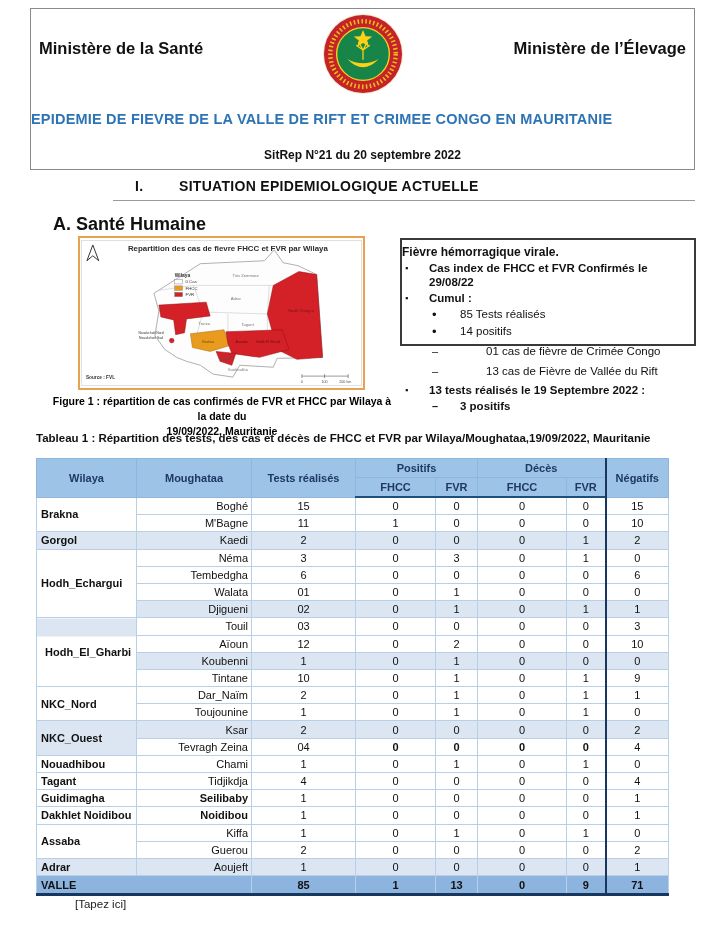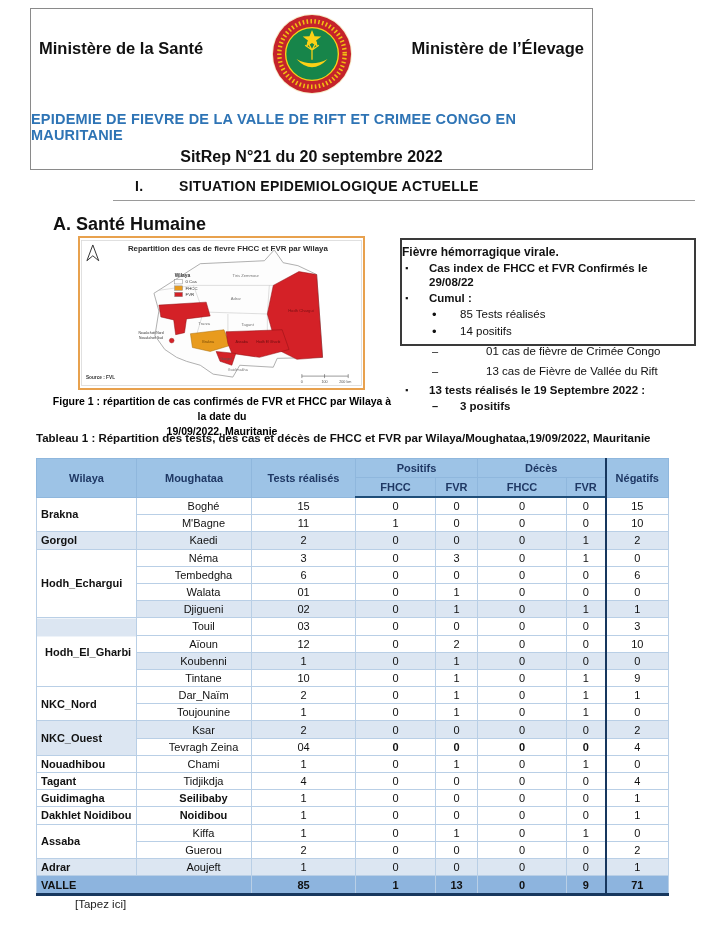--- a/index.html
+++ b/index.html
@@ -3,34 +3,34 @@
 <meta charset="utf-8">
 <style>
   html,body{margin:0;padding:0;}
   body{
     width:702px;height:943px;position:relative;background:#ffffff;
     font-family:"Liberation Sans","DejaVu Sans",sans-serif;color:#111;
     overflow:hidden;
   }
   
   .header-box{
-    position:absolute;left:30px;top:8px;width:563px;height:162px;
+    position:absolute;left:30px;top:8px;width:665px;height:162px;
     border:1px solid #8a8a8a;background:#fff;box-sizing:border-box;
   }
   .ministry{position:absolute;top:30px;font-size:16.5px;font-weight:bold;white-space:nowrap;}
   .ministry.left{left:8px;}
   .ministry.right{right:8px;}
   .seal{position:absolute;left:50%;top:4px;transform:translateX(-50%);width:82px;height:82px;}
   .doc-title{
     position:absolute;top:102px;left:0;width:100%;
     color:#2e74b5;font-weight:bold;font-size:14.5px;letter-spacing:.2px;
   }
   .doc-subtitle{
     position:absolute;top:139px;left:0;width:100%;text-align:center;
-    color:#111;font-weight:bold;font-size:16px;
+    color:#111;font-weight:bold;font-size:12px;
   }
   
   .section-heading{
     position:absolute;left:113px;top:176px;width:582px;
     border-bottom:1.2px solid #9a9a9a;padding:2px 0 6px 22px;
     font-weight:bold;font-size:14px;letter-spacing:.3px;box-sizing:border-box;
     display:flex;
   }
   .section-heading .numeral{width:44px;}
   .subsection-heading{
@@ -76,21 +76,21 @@
   }
   .data-table th,.data-table td{
     border:1px solid #b9cfe6;padding:0 3px;height:16.2px;line-height:12px;
     text-align:center;vertical-align:middle;overflow:hidden;white-space:nowrap;
   }
   .data-table thead th{
     background:#9dc3e6;color:#1f3864;font-weight:bold;border-color:#8fb7dd;height:18px;
   }
   .data-table thead tr.sub th{border-bottom:2px solid #1f4e79;}
   td.w{font-weight:bold;text-align:left;padding-left:4px;}
-  td.m{text-align:center;padding-left:22px;}
+  td.m{text-align:right;padding-left:22px;}
   tr.sh td{background:#dce6f2;}
   td.shcell{background:#dce6f2;}
   td.grad{background:linear-gradient(180deg,#dce6f2 0 26%,#ffffff 26%);padding-left:8px;}
   .negb{border-left:2px solid #17375e !important;}
   tr.g td{border-top:1px solid #8ab0d8;}
   td.b{font-weight:bold;}
   tr.total td{
     background:#8db4de;font-weight:bold;border-top:1px solid #4a7dbb;
     border-bottom:3px solid #17375e;height:17px;
   }

